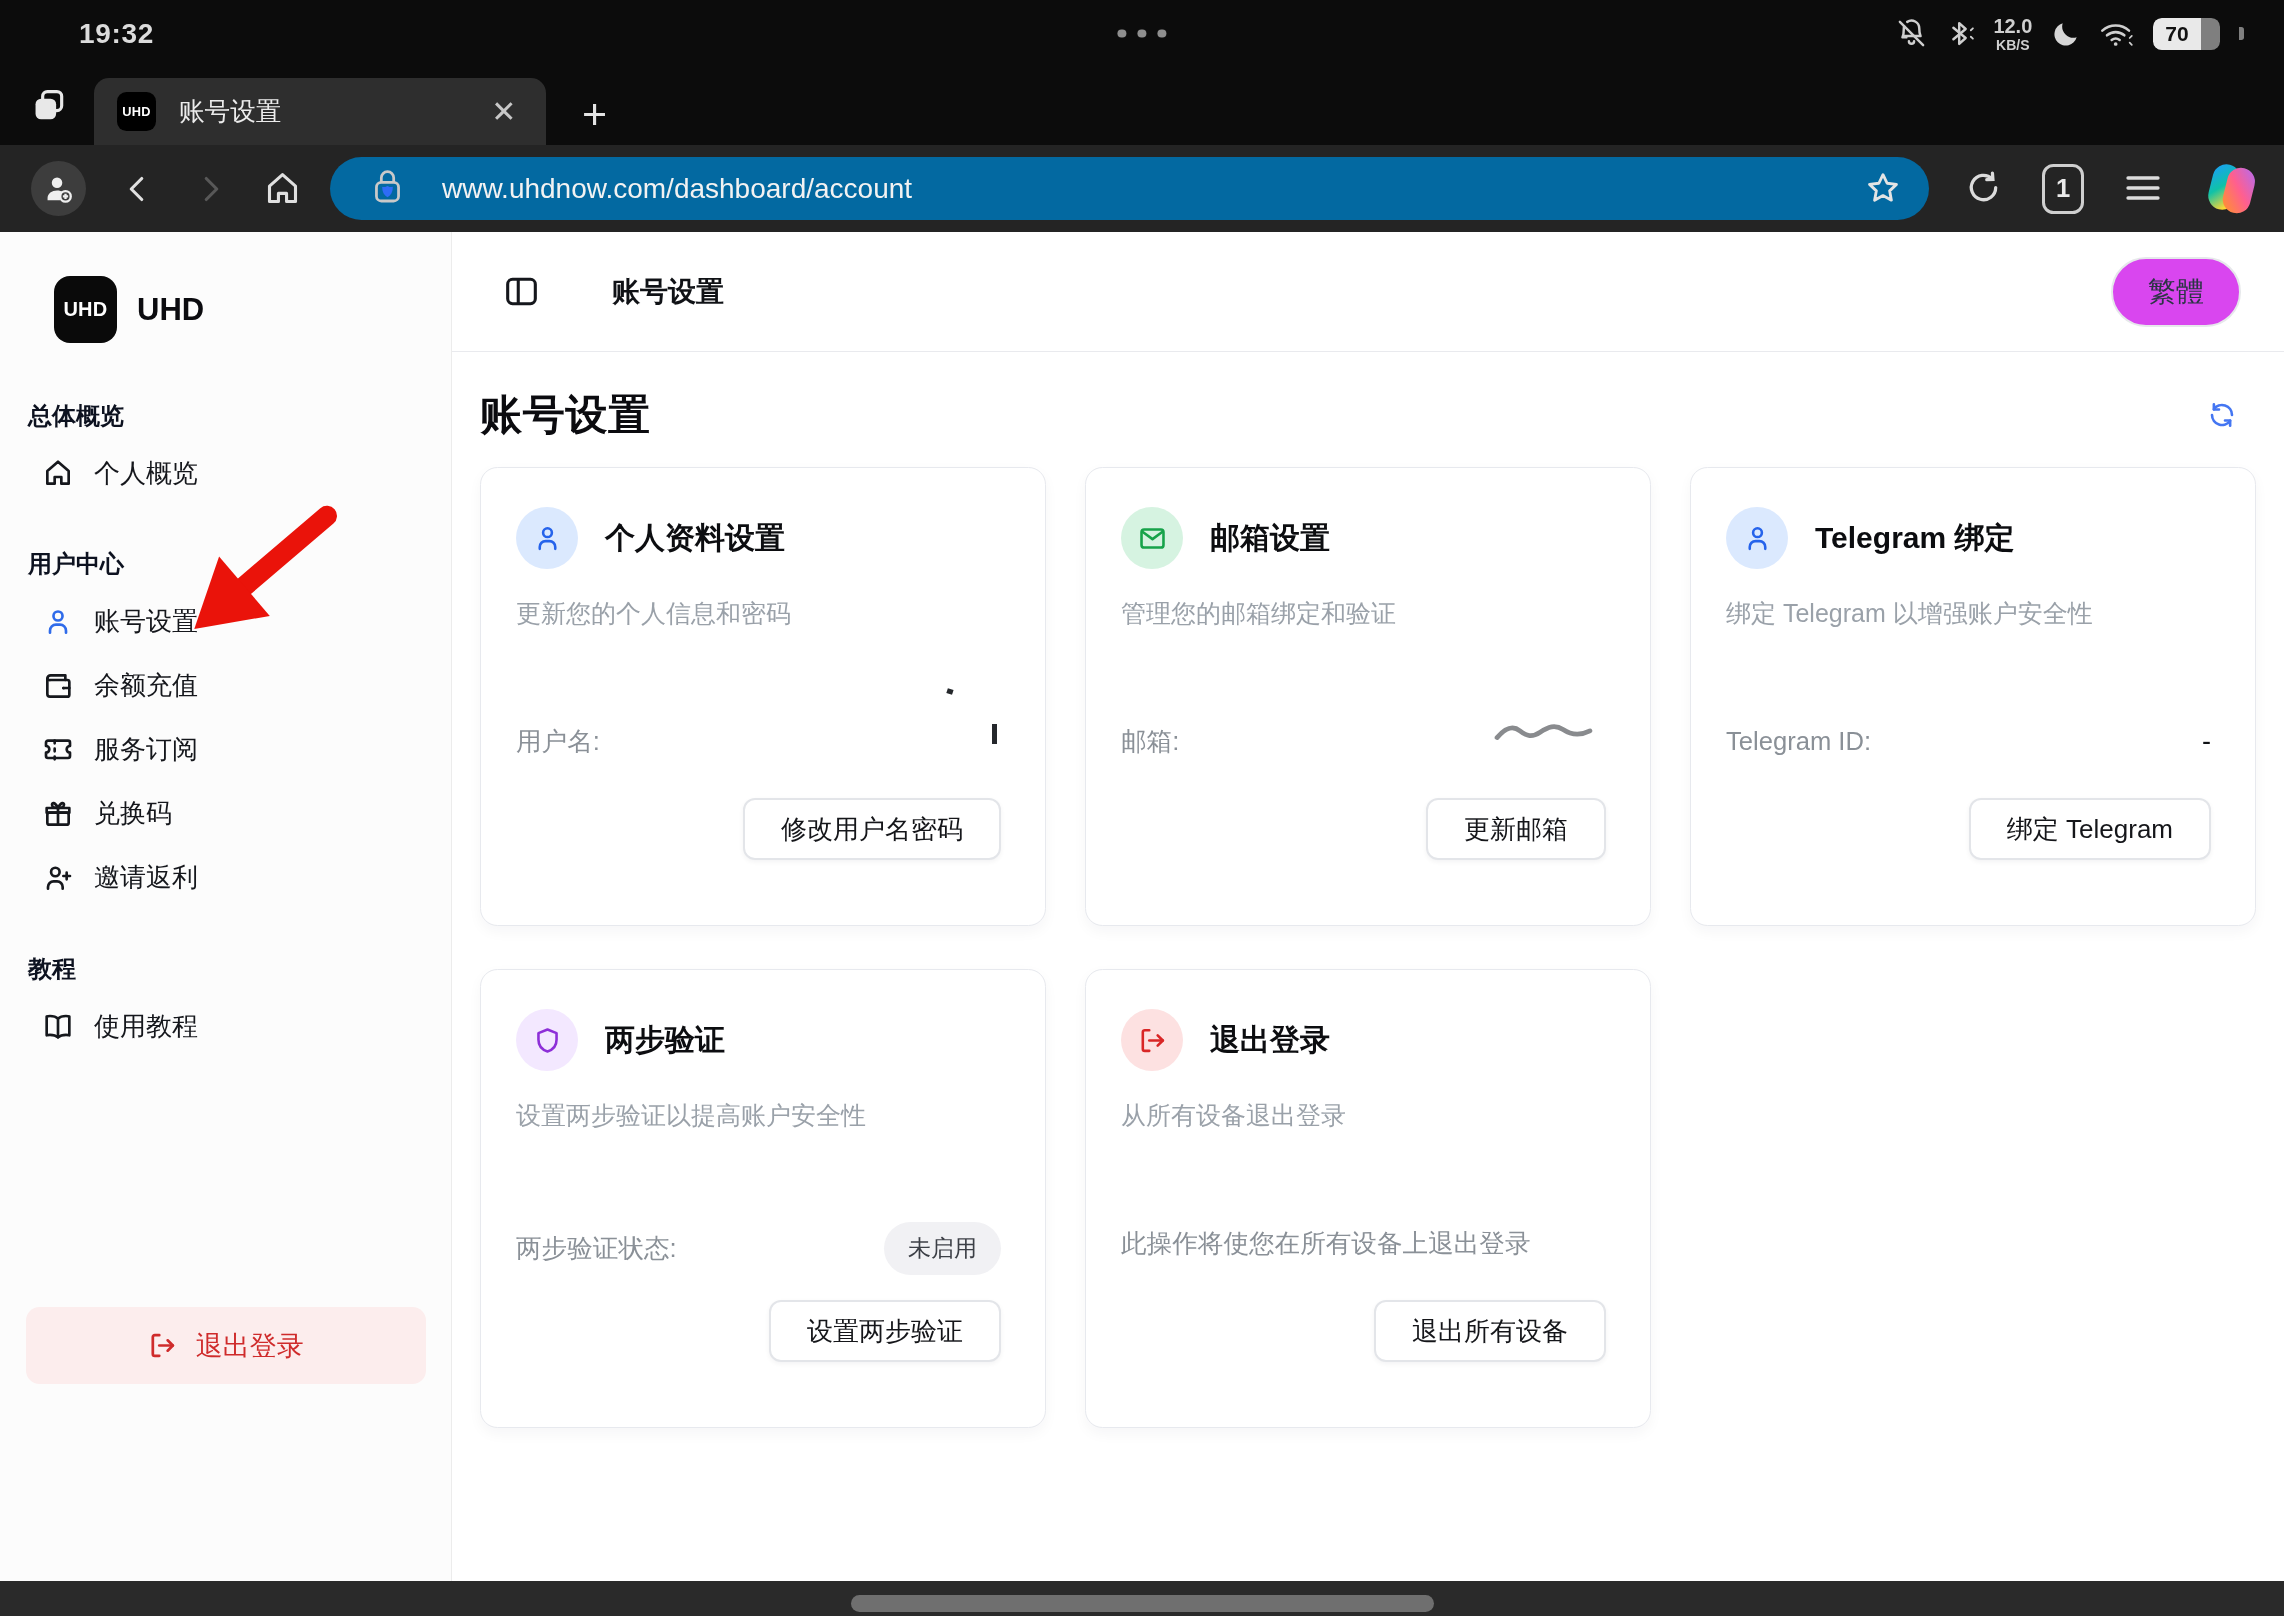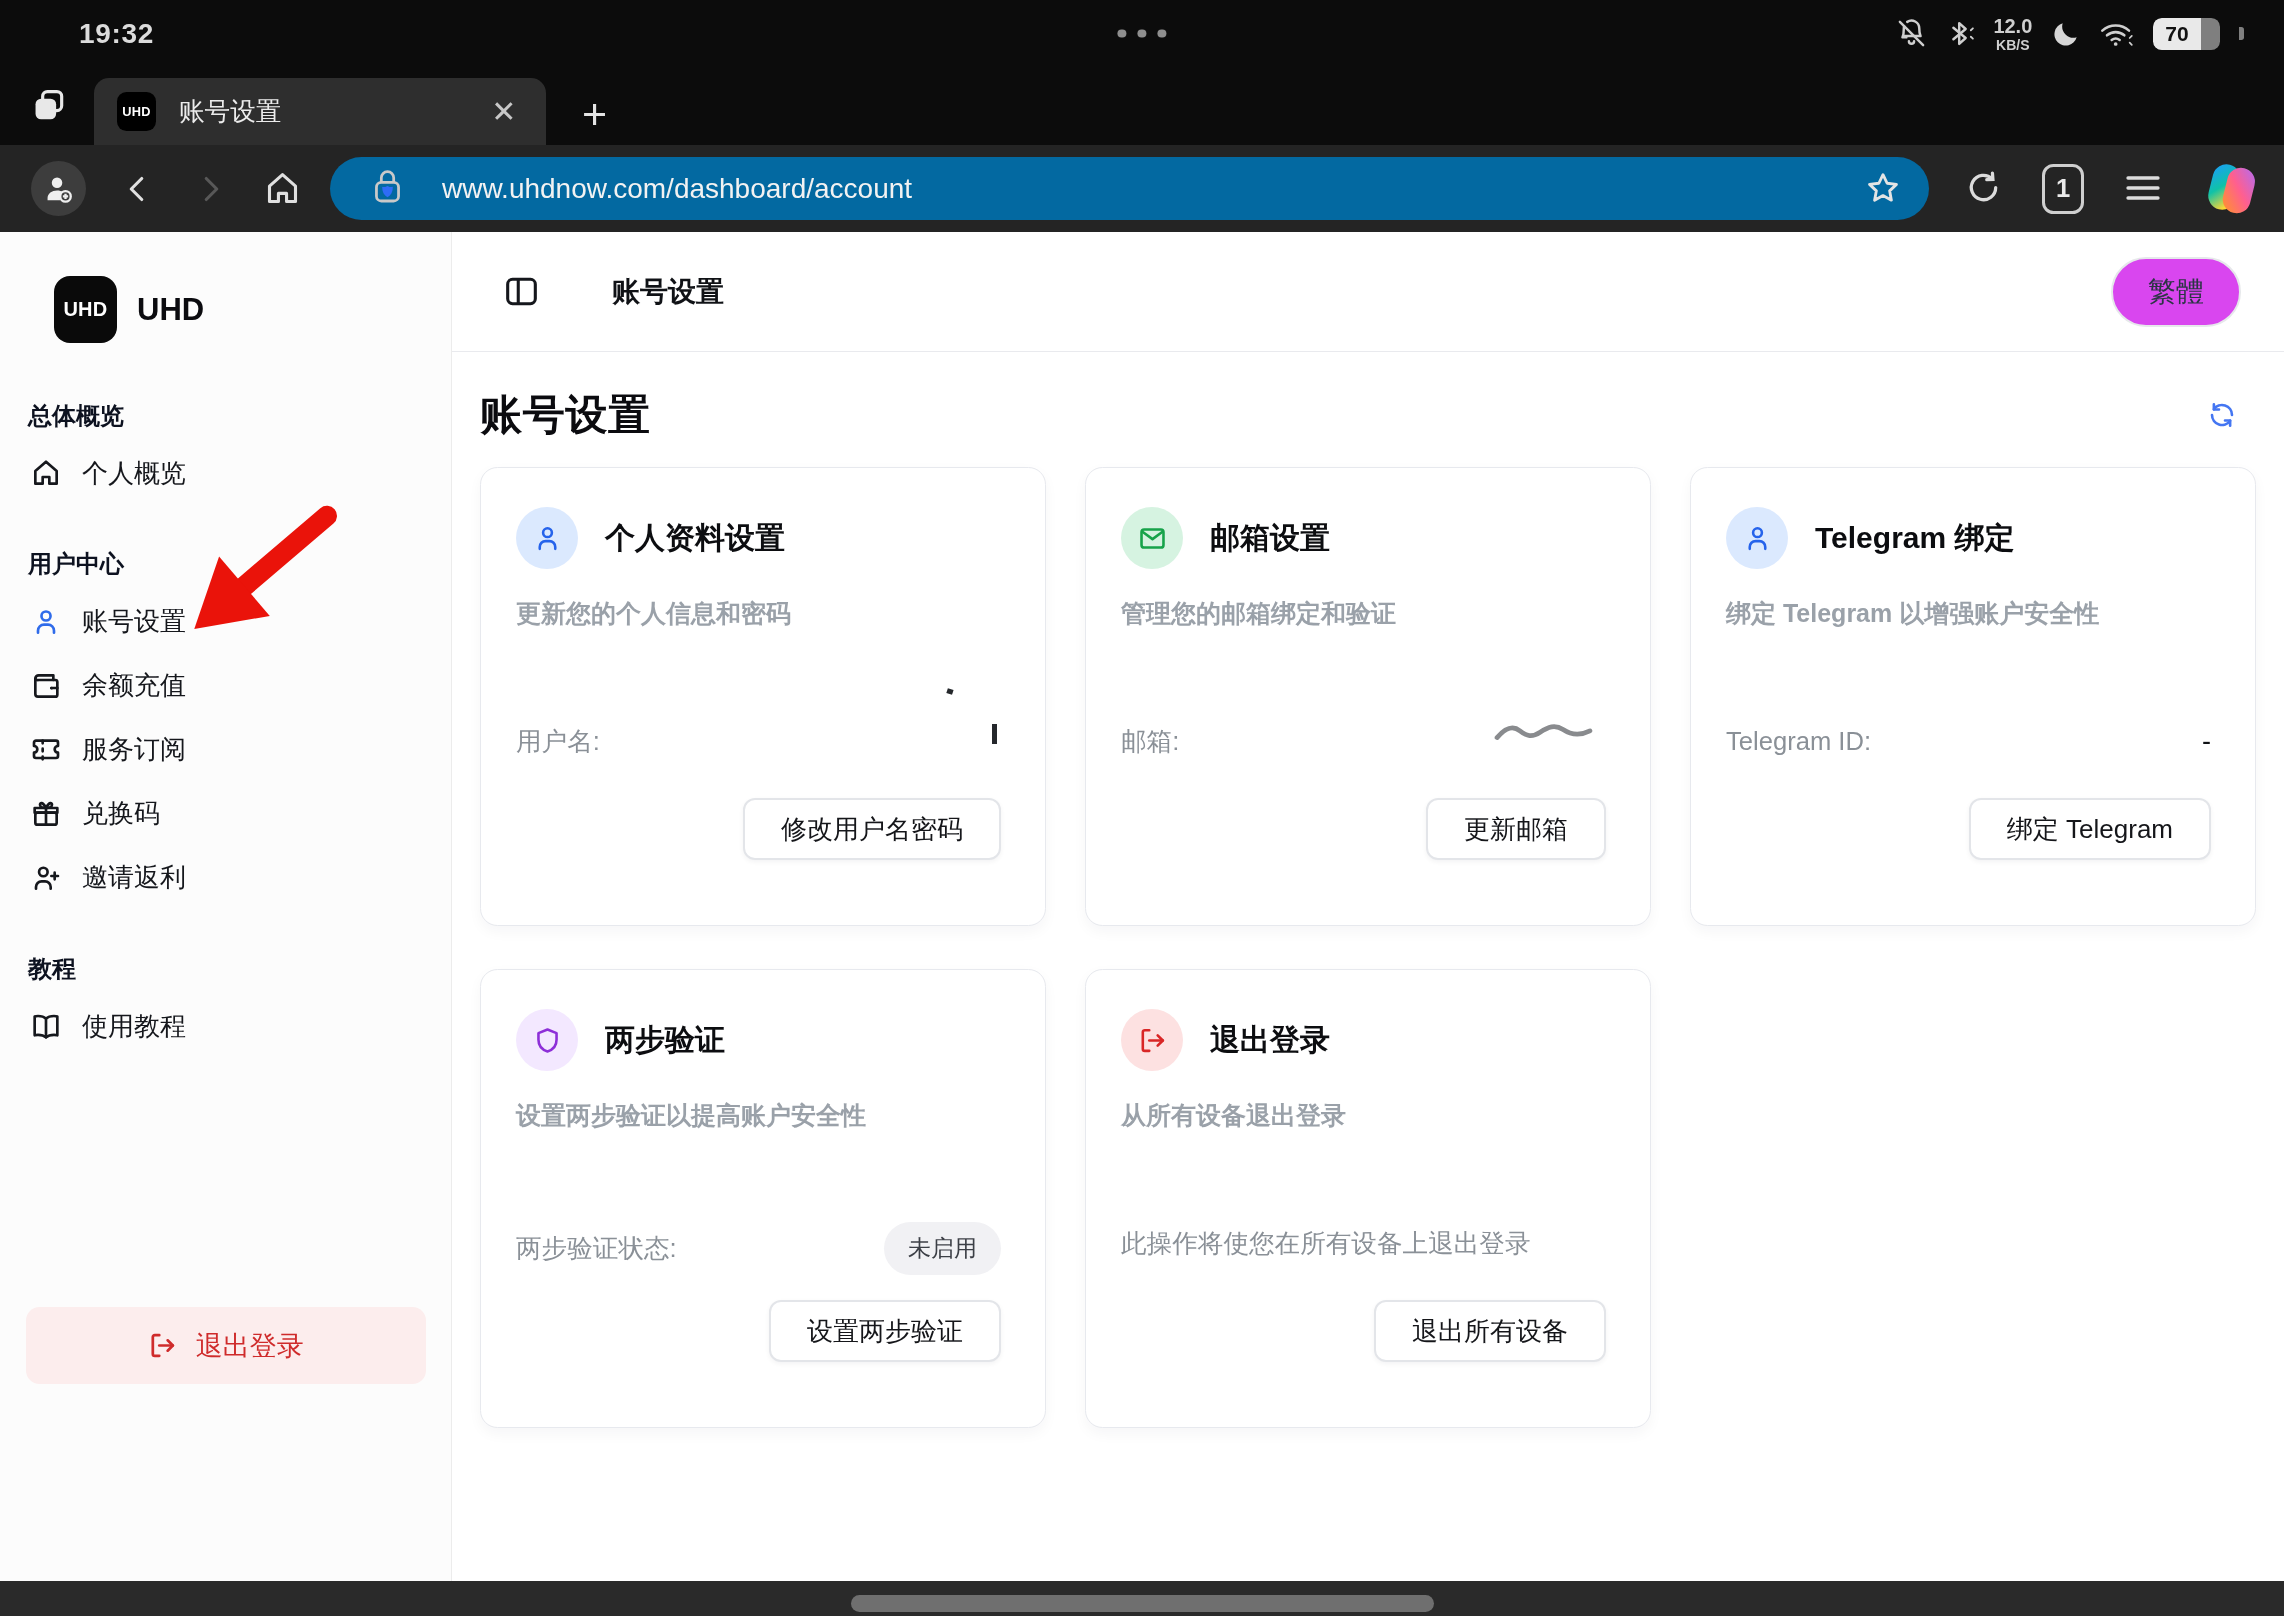--- a/index.html
+++ b/index.html
@@ -47,21 +47,21 @@
 
   
   .sidebar { width:452px; flex:0 0 auto; background:#fcfcfc; border-right:1.3px solid #ececec; position:relative; padding-top:44px; }
   .logo-row { display:flex; align-items:center; gap:20px; padding-left:54px; }
   .logo-badge { width:63px; height:67px; background:#0a0a0a; border-radius:16px; display:flex; align-items:center; justify-content:center; }
   .logo-badge span { color:#fff; font-size:20px; font-weight:700; letter-spacing:0.3px; }
   .logo-text { font-size:31px; font-weight:700; color:#0b0b0f; }
   .nav-list { margin-top:57px; }
   .nav-section { font-size:24px; font-weight:700; color:#0d1220; padding:0 0 0 28px; margin-top:43px; margin-bottom:9.4px; height:32px; display:flex; align-items:center; }
   .nav-section:first-child { margin-top:0; }
-  .nav-item { height:64px; display:flex; align-items:center; gap:20px; padding-left:30px; cursor:pointer; }
+  .nav-item { height:64px; display:flex; align-items:center; gap:20px; padding-left:42px; cursor:pointer; }
   .nav-icon { width:32px; height:32px; color:#16181d; flex:0 0 auto; }
   .nav-icon svg { width:100%; height:100%; }
   .nav-label { font-size:26px; color:#15171c; }
   .nav-item.active .nav-icon { color:#2f6bea; }
   .sidebar-logout { position:absolute; left:25.6px; bottom:197px; width:400px; height:77px; background:#fceded; border:none; border-radius:13.5px; display:flex; align-items:center; justify-content:center; gap:17.5px; cursor:pointer; }
   .sidebar-logout .nav-icon { color:#cf2b2b; width:31px; height:31px; }
   .sidebar-logout span { color:#cf2b2b; font-size:27px; font-weight:500; }
 
   
   .main { flex:1; display:flex; flex-direction:column; min-width:0; }
@@ -80,21 +80,21 @@
   .cards { margin-top:24px; display:grid; grid-template-columns:repeat(3,566px); column-gap:39px; row-gap:43px; }
   .card { position:relative; width:566px; height:459px; background:#fff; border:1.3px solid #e7e9ee; border-radius:17.5px; box-shadow:0 5.4px 13.5px rgba(20,24,40,.04); padding:39px 44px 0 35px; }
   .card-head { display:flex; align-items:center; gap:27px; }
   .icon-circle { width:62px; height:62px; border-radius:50%; display:flex; align-items:center; justify-content:center; flex:0 0 auto; }
   .icon-circle svg { width:31px; height:31px; }
   .accent-blue  { background:#dbe9fe; color:#2563eb; }
   .accent-green { background:#d6f3e1; color:#17a34a; }
   .accent-purple{ background:#f3e8ff; color:#8d2fd8; }
   .accent-red   { background:#fde1e1; color:#d92626; }
   .card-title { font-size:30px; font-weight:700; color:#0c0d10; }
-  .card-sub { margin-top:28px; font-size:25px; color:#9aa1a9;font-weight:bold; }
+  .card-sub { margin-top:28px; font-size:25px; color:#9aa1a9; }
   .card-info { margin-top:90px; display:flex; align-items:center; justify-content:space-between; min-height:43px; position:relative; }
   .card-label { font-size:25.6px; color:#8a9097; }
   .card-value { font-size:27px; color:#0f1115; }
   .badge { background:#f1f1f4; color:#3c3f46; font-size:23px; padding:10.8px 24px; border-radius:673px; }
   .card-btn { position:absolute; right:44px; bottom:65px; height:62px; padding:0 36px; background:#fff; border:2px solid #e3e5e9; border-radius:12px; font-size:26px; color:#15161a; display:flex; align-items:center; cursor:pointer; box-shadow:0 2px 5.4px rgba(20,24,40,.05); font-family:inherit; }
   .smudge-ticks i { position:absolute; background:#25282c; }
   .smudge-ticks i:nth-child(1){ width:6px; height:4.7px; right:48px; top:-31px; transform:rotate(18deg); }
   .smudge-ticks i:nth-child(2){ width:5.4px; height:20px; right:4px; top:4px; }
   .smudge-scribble { position:absolute; right:12px; top:-8px; width:101px; height:38px; opacity:.75; }
 

